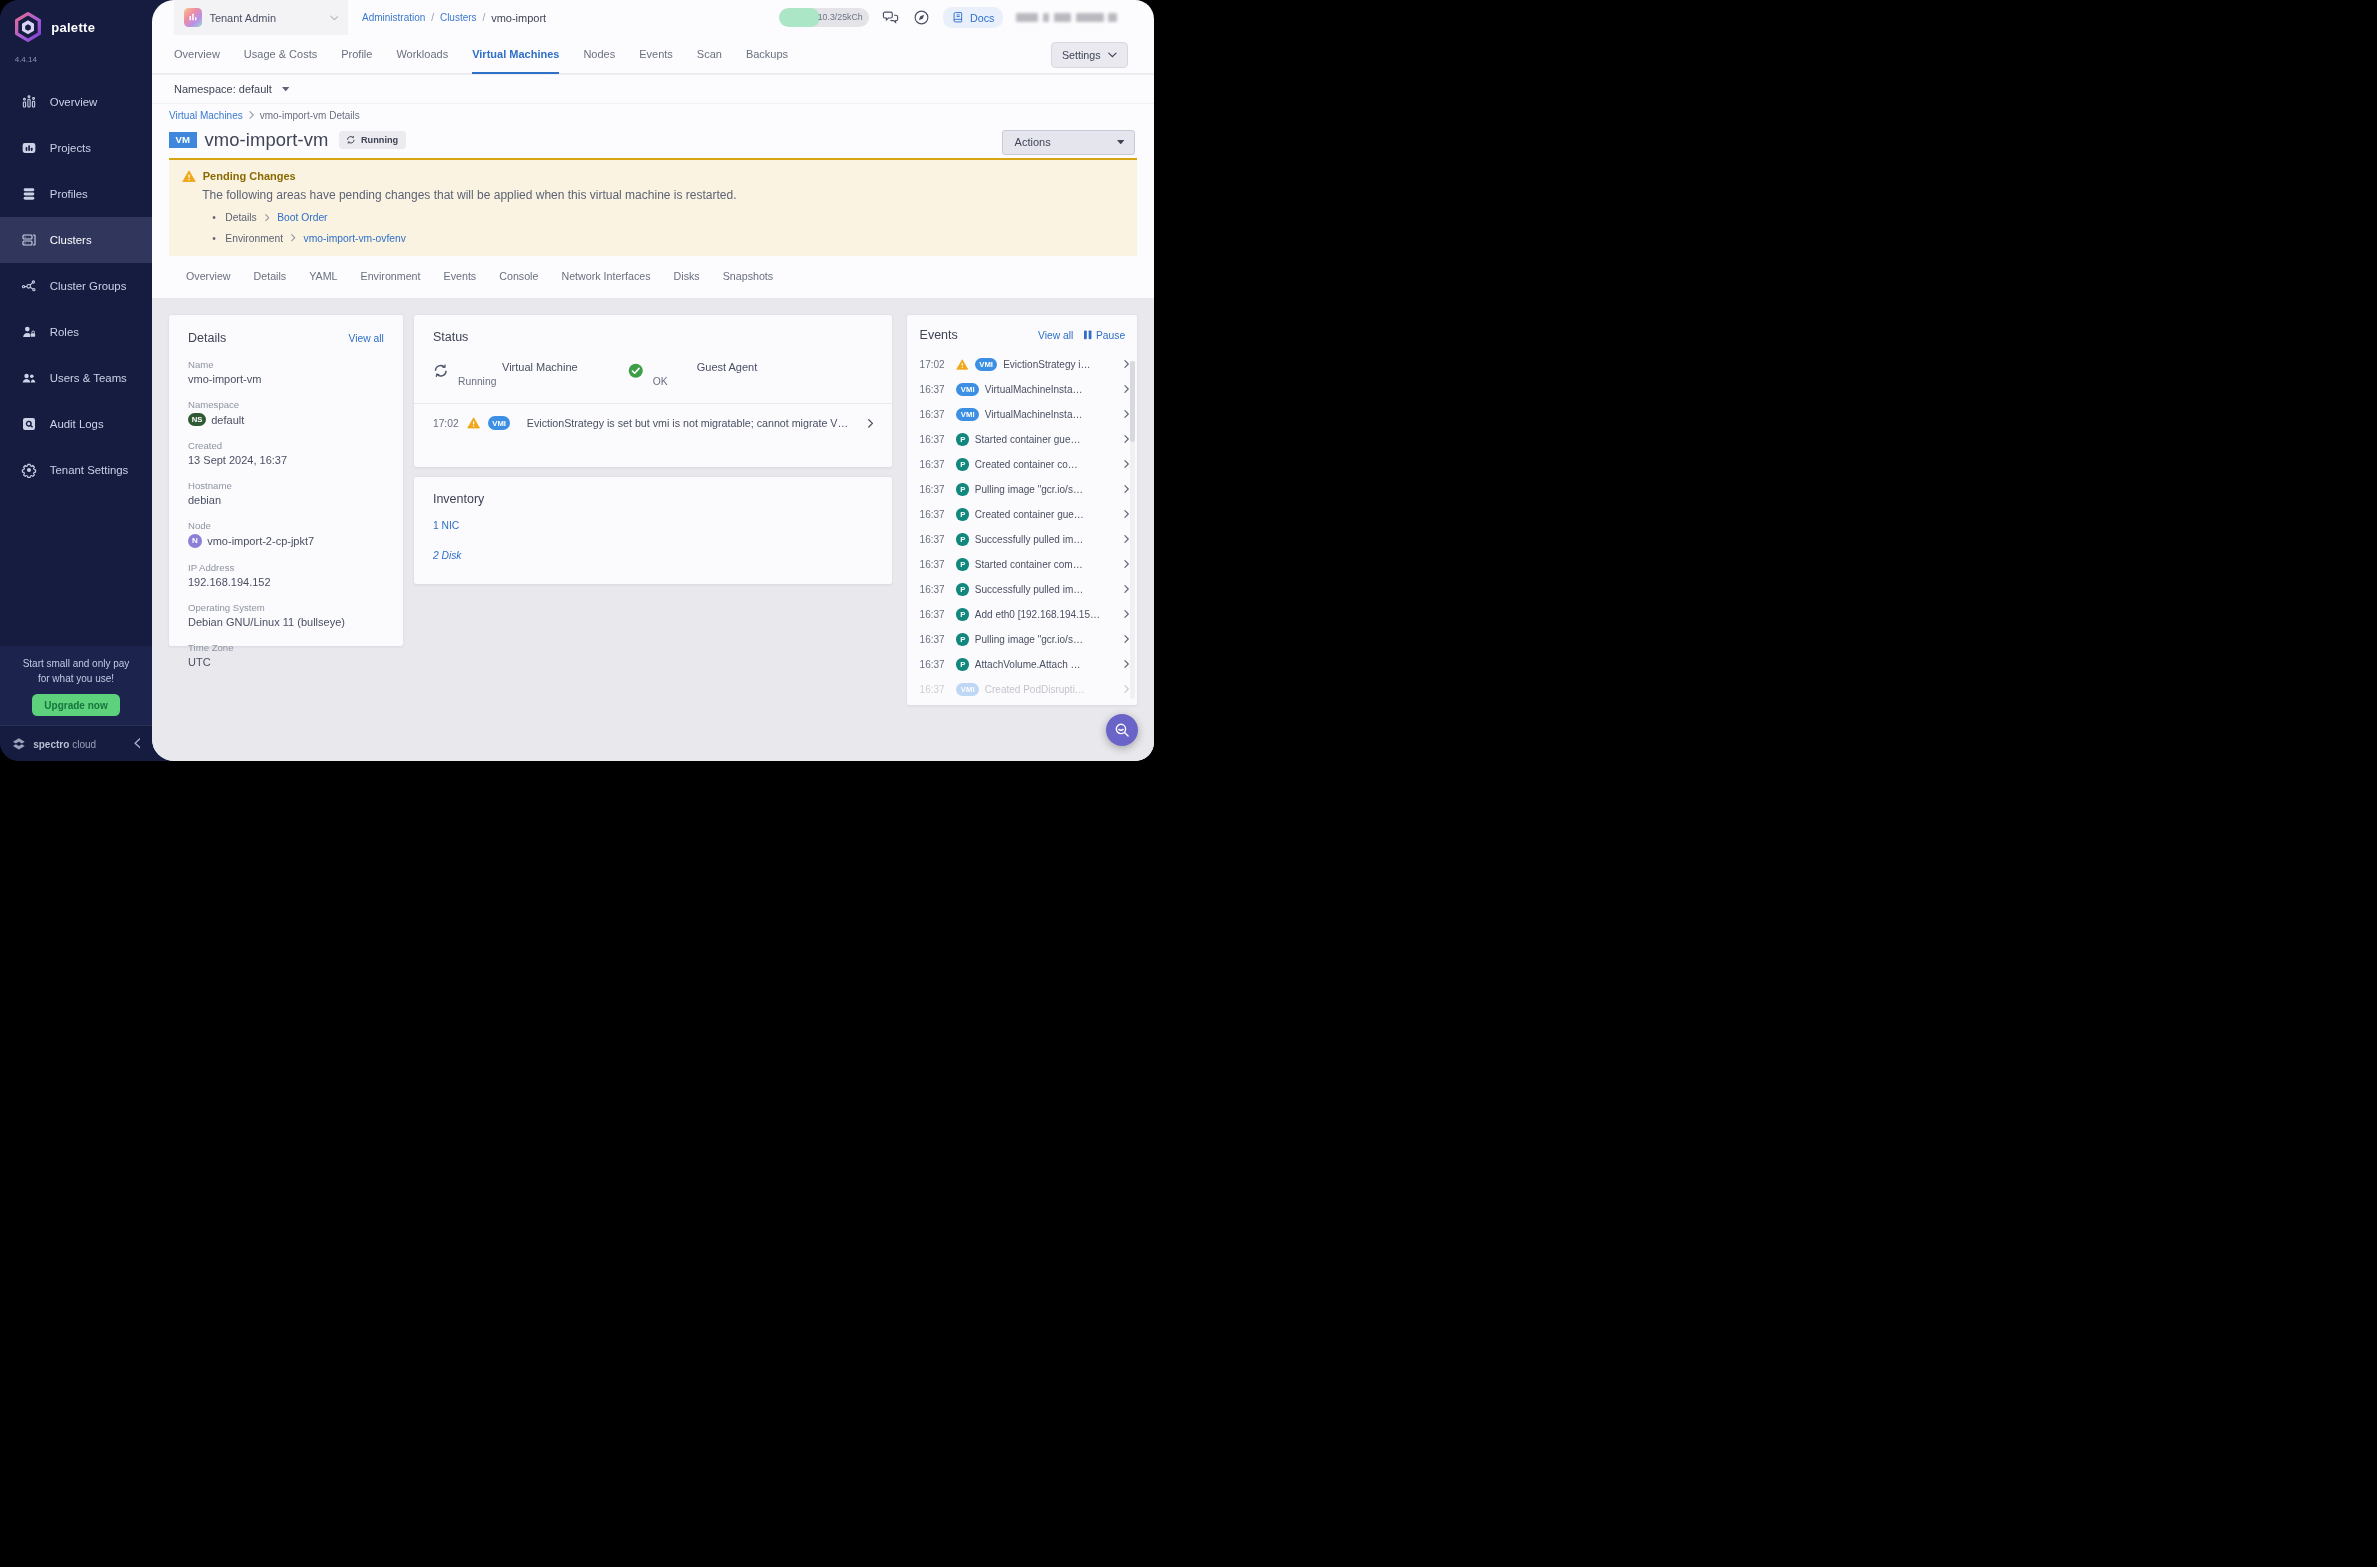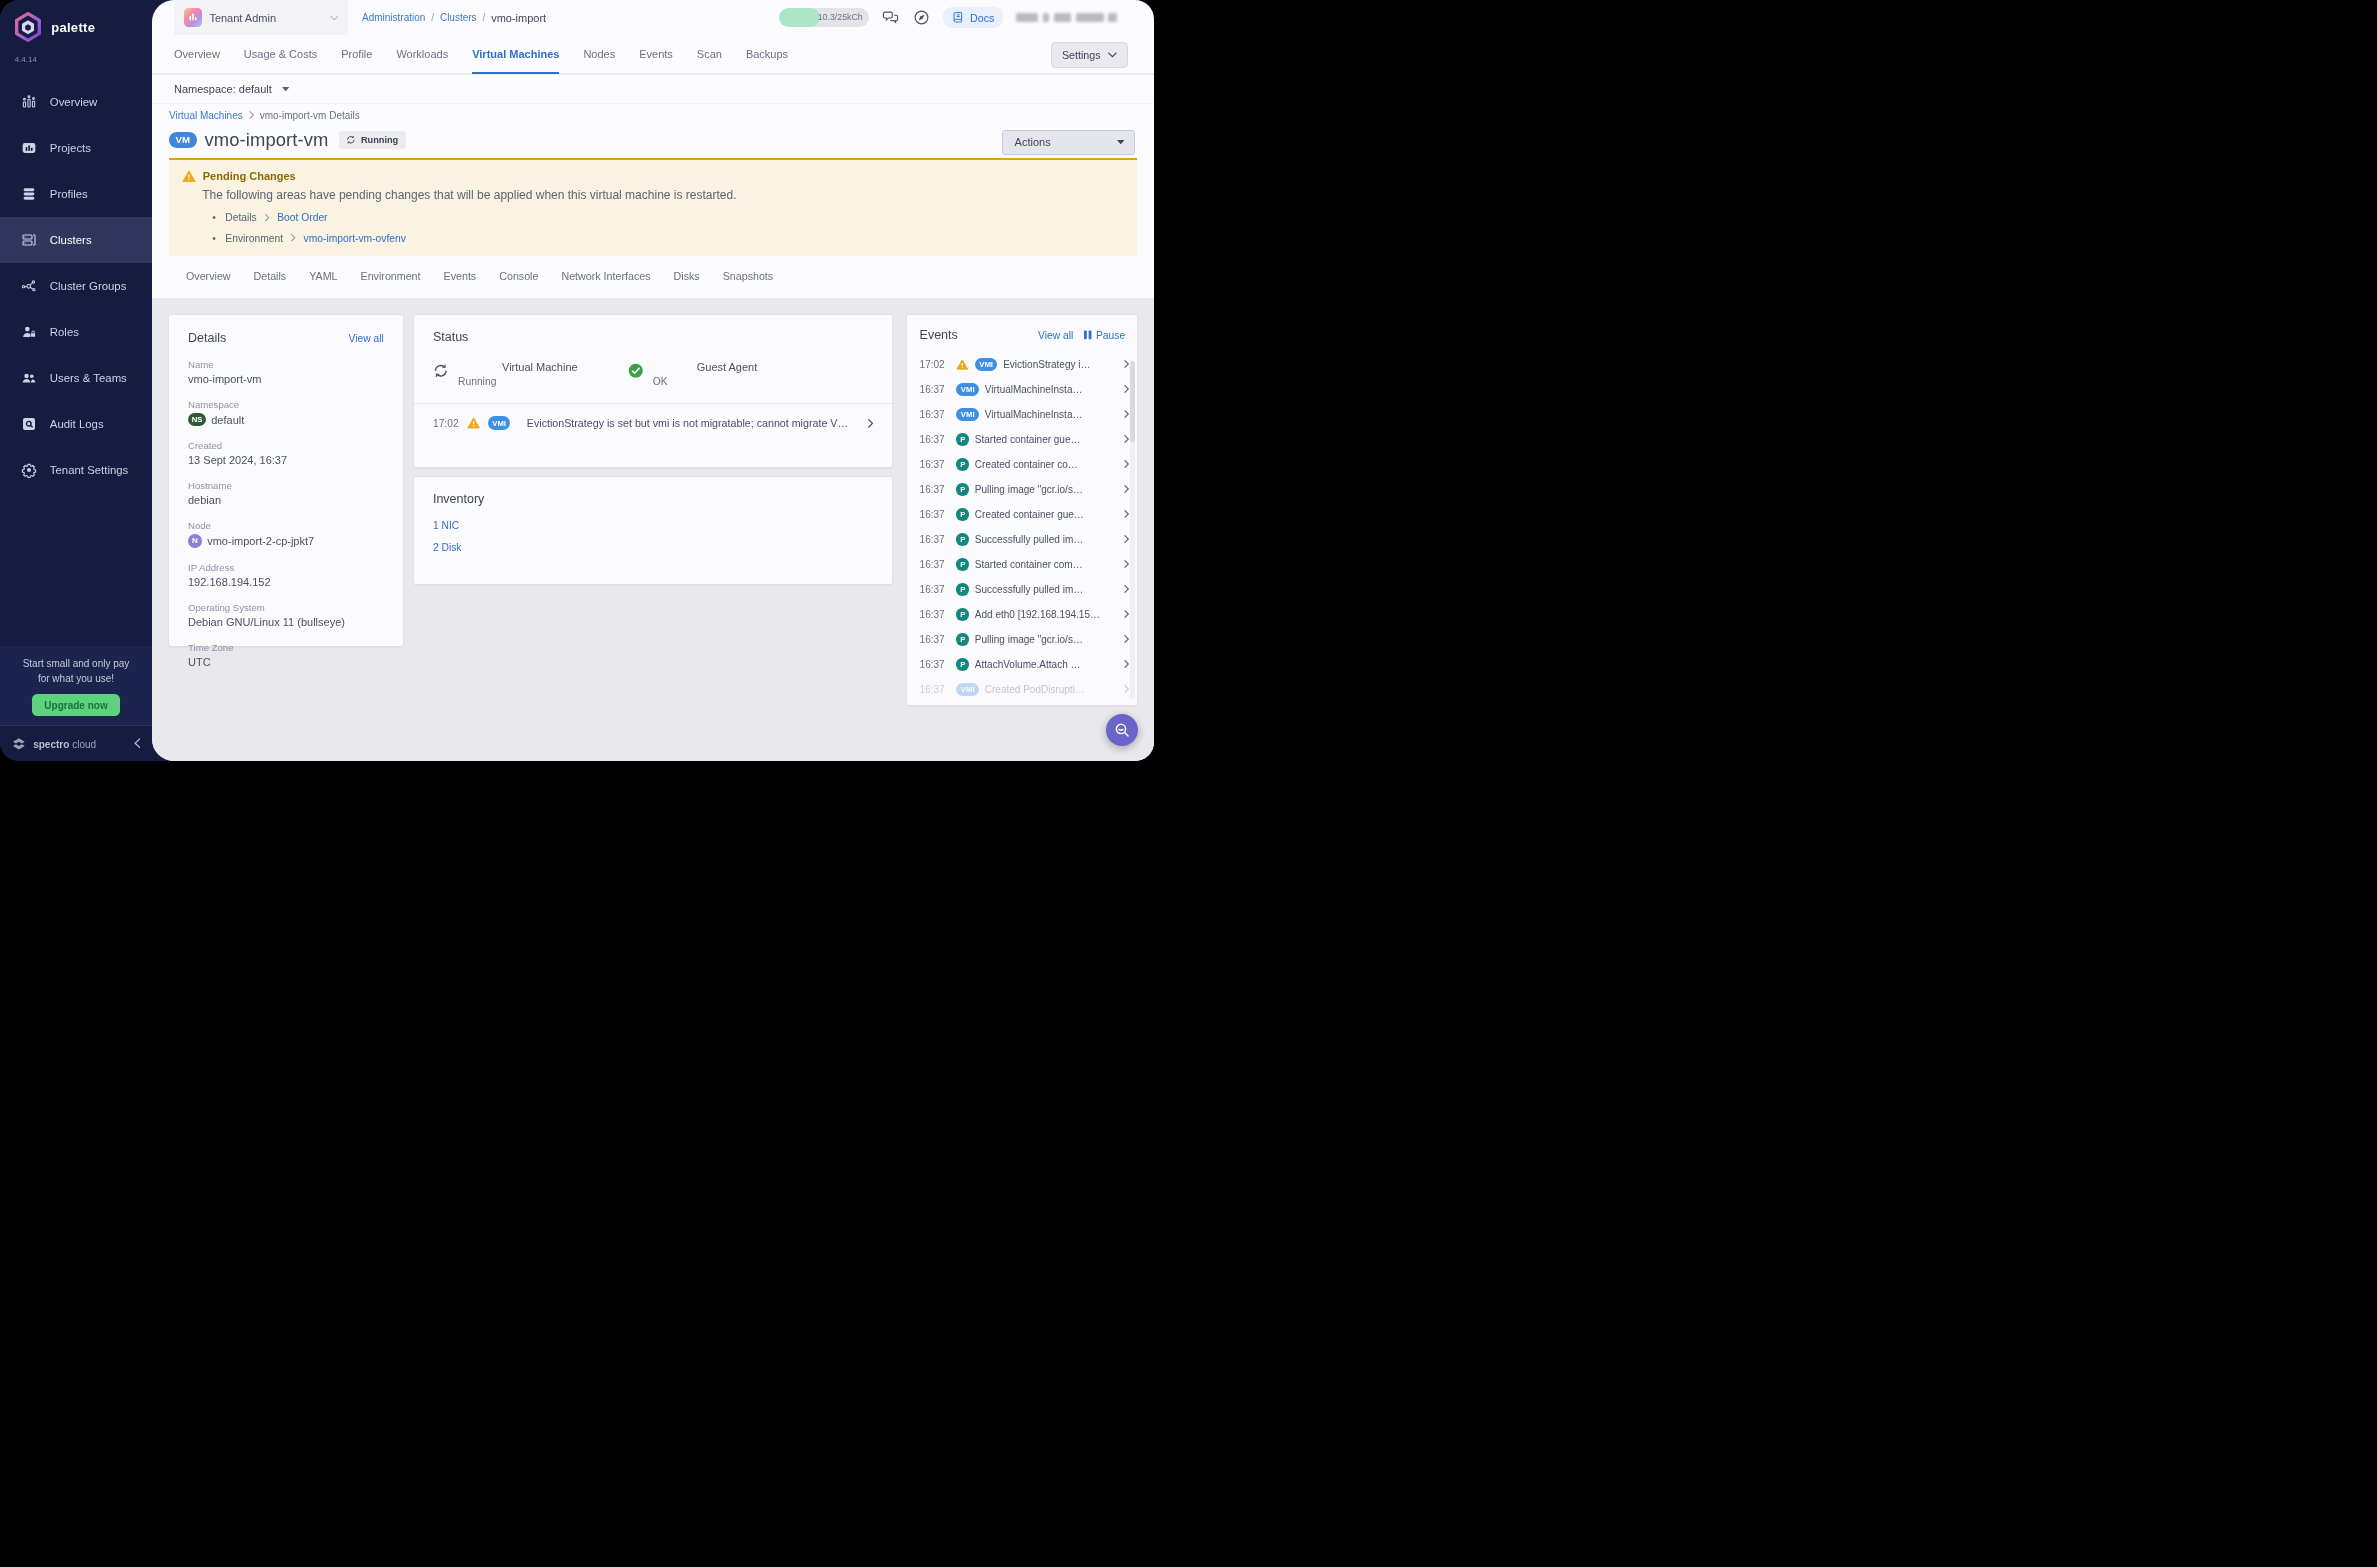--- a/index.html
+++ b/index.html
@@ -57,21 +57,21 @@
   .settings-btn{position:absolute;right:26px;top:7.4px;display:flex;align-items:center;gap:7.4px;background:#e9e9ef;border:0.7px solid #d7d7e0;border-radius:4.4px;padding:5.9px 10.3px;font-size:10.7px;color:#3f4456;}
   .settings-btn .chv{width:8.8px;height:5.9px;display:flex;color:#3f4456;}
 
   .nsrow{height:29.4px;display:flex;align-items:center;gap:10.3px;padding-left:22px;border-top:0.7px solid #ececf1;box-shadow:0 0.7px 0 #ececf1;font-size:11px;color:#3f4456;}
   .nsrow .caret{width:7.4px;height:4.4px;display:flex;color:#5d6374;}
 
   .pagehead{padding:6.6px 17px 0 17px;}
   .crumb2{font-size:10px;display:flex;gap:5.9px;color:#6a7080;align-items:center;}
   .crumb2 .sep{color:#9aa0b0;font-size:8.8px;width:5.2px;height:8px;display:flex;}
   .vm-title-row{display:flex;align-items:center;margin-top:8px;position:relative;}
-  .vm-pill{background:#3e87dd;color:#fff;font-weight:700;font-size:9.6px;border-radius:8px;padding:2.9px 6.6px;}
+  .vm-pill{background:#3e87dd;color:#fff;font-weight:700;font-size:9.6px;border-radius:0;padding:2.9px 6.6px;}
   .vm-title{font-size:18.4px;color:#3f4456;margin-left:8px;font-weight:500;letter-spacing:0.1px;}
   .running{display:flex;align-items:center;gap:5.2px;background:#ebebf0;border-radius:3.7px;padding:3.7px 7.4px;margin-left:10.3px;font-size:9.2px;font-weight:700;color:#3f4456;}
   .running .ric{width:9.6px;height:9.6px;display:flex;}
   .actions{position:absolute;right:2.2px;top:0.7px;width:133px;height:25px;display:flex;align-items:center;background:#e5e5ed;border:0.7px solid #c9c9d6;border-radius:2.9px;padding:0 9.6px 0 11.8px;font-size:11px;color:#3f4456;}
   .actions .caret{margin-left:auto;width:7.4px;height:4.4px;display:flex;color:#3f4456;}
 
   .pending{margin-top:7.4px;border-top:2.2px solid #d7a512;background:#faf3e1;padding:9.6px 13.2px 12.5px;}
   .pending-head{display:flex;align-items:center;gap:6.6px;font-size:11px;font-weight:700;color:#8a6a00;}
   .pending-head .wic{width:14px;height:12.5px;display:flex;}
   .pending-body{margin:5.9px 0 0 20px;font-size:12px;color:#5d6374;}
@@ -109,21 +109,21 @@
   .st-state{font-size:10.3px;color:#6a7080;margin-top:2.9px;}
   .st-div{height:0.7px;background:#e7e7ec;margin:16px -19px 0;}
   .st-event{display:flex;align-items:center;gap:8px;padding-top:12.5px;font-size:10.3px;color:#6a7080;}
   .st-event .wic{width:13.2px;height:11.8px;display:flex;flex:none;}
   .st-ev-text{flex:1;font-size:10.7px;color:#4a4f63;white-space:nowrap;overflow:hidden;text-align:center;}
   .st-ev-chev{flex:none;width:5.2px;height:8.8px;display:flex;color:#4a4f63;margin-left:2.9px;}
   .vmi-pill{background:#3d8fe3;color:#fff;font-size:7.7px;font-weight:700;border-radius:7.4px;padding:2.2px 4.4px;flex:none;}
 
   .inventory-card{height:107px;padding:14.7px 19px;}
   .inv-link{display:block;margin-top:14px;font-size:10.3px;color:#2f6fc8;}
-  .inv-link + .inv-link{margin-top:11px;}
+  .inv-link + .inv-link{margin-top:19px;font-style:italic;}
 
   .events-card{width:230px;height:390px;margin-left:4.4px;padding:13.2px 7.4px 0 12.5px;position:relative;overflow:hidden;}
   .ev-head{display:flex;align-items:center;padding-right:4.4px;}
   .ev-title{font-size:12.5px;color:#3f4456;font-weight:500;margin-right:auto;}
   .ev-pause{display:flex;align-items:center;gap:4.4px;margin-left:10.3px;font-size:10.3px;color:#2f6fc8;font-weight:500;}
   .ev-pause .pic{width:8px;height:9.6px;display:flex;}
   .ev-list{margin-top:9.6px;}
   .ev-row{display:flex;align-items:center;height:25px;gap:5.9px;}
   .ev-time{width:31px;font-size:10px;color:#6a7080;flex:none;}
   .ev-warnic{display:none;width:12.5px;height:11px;flex:none;}

